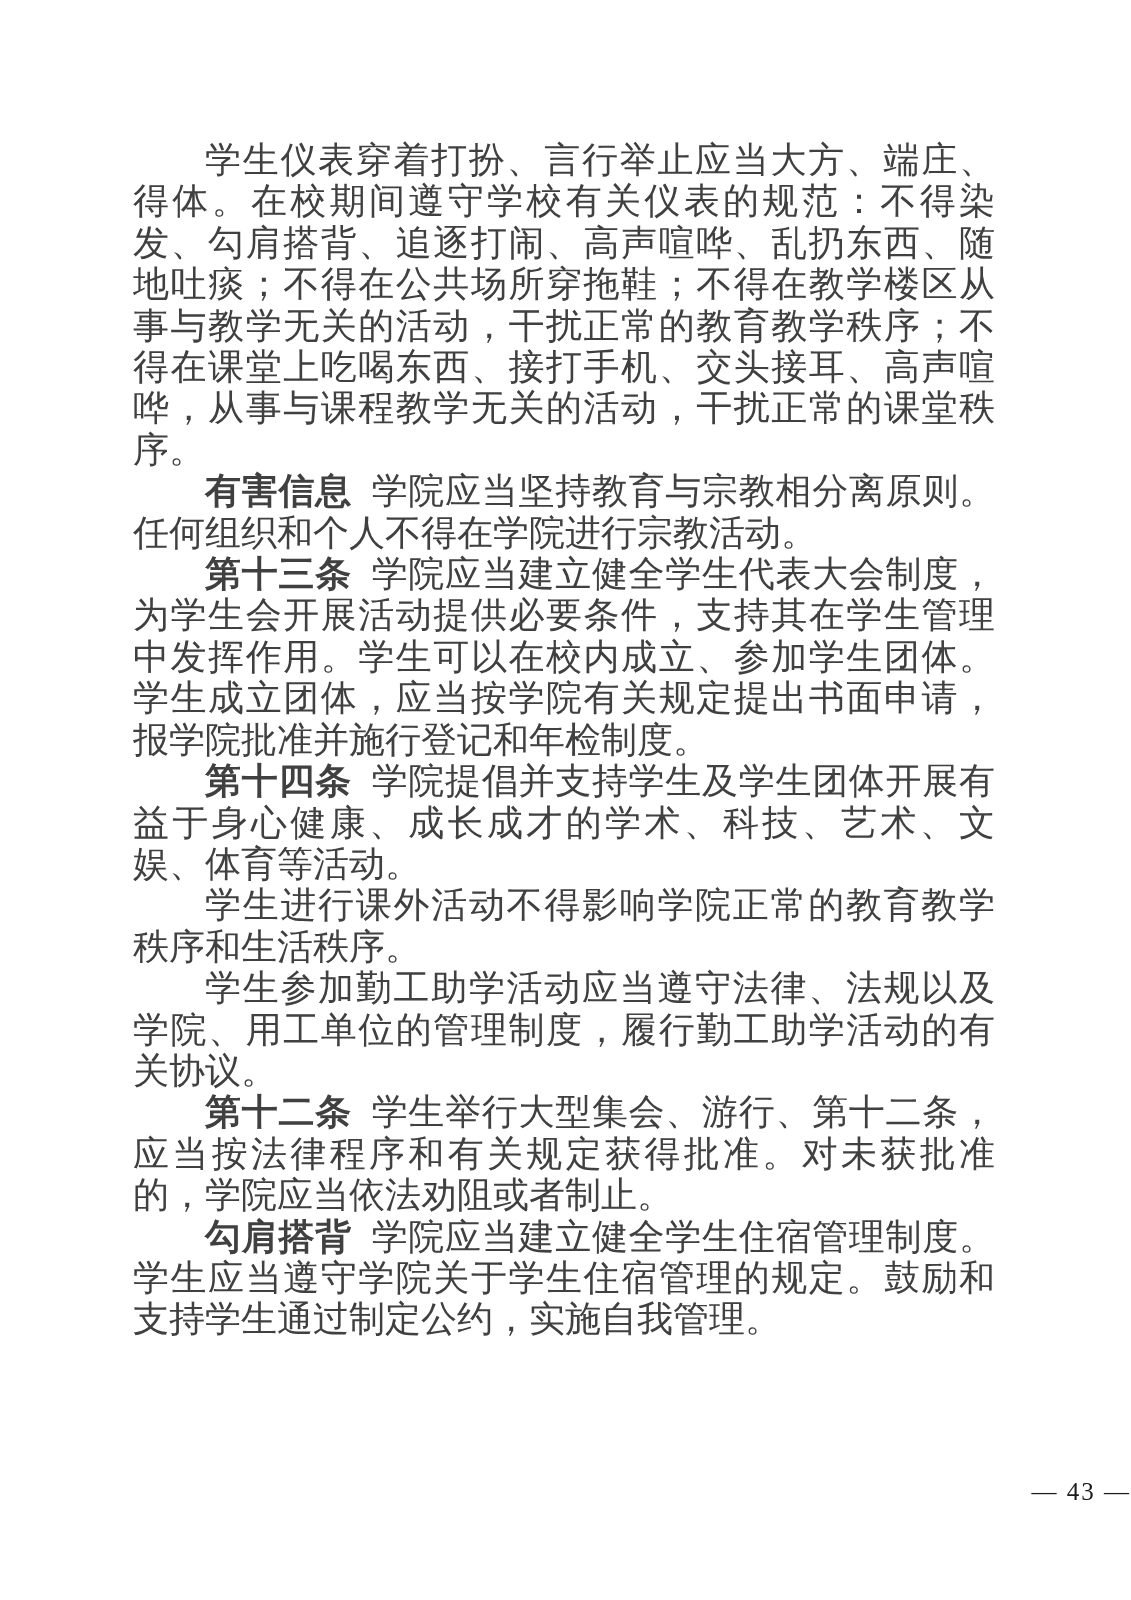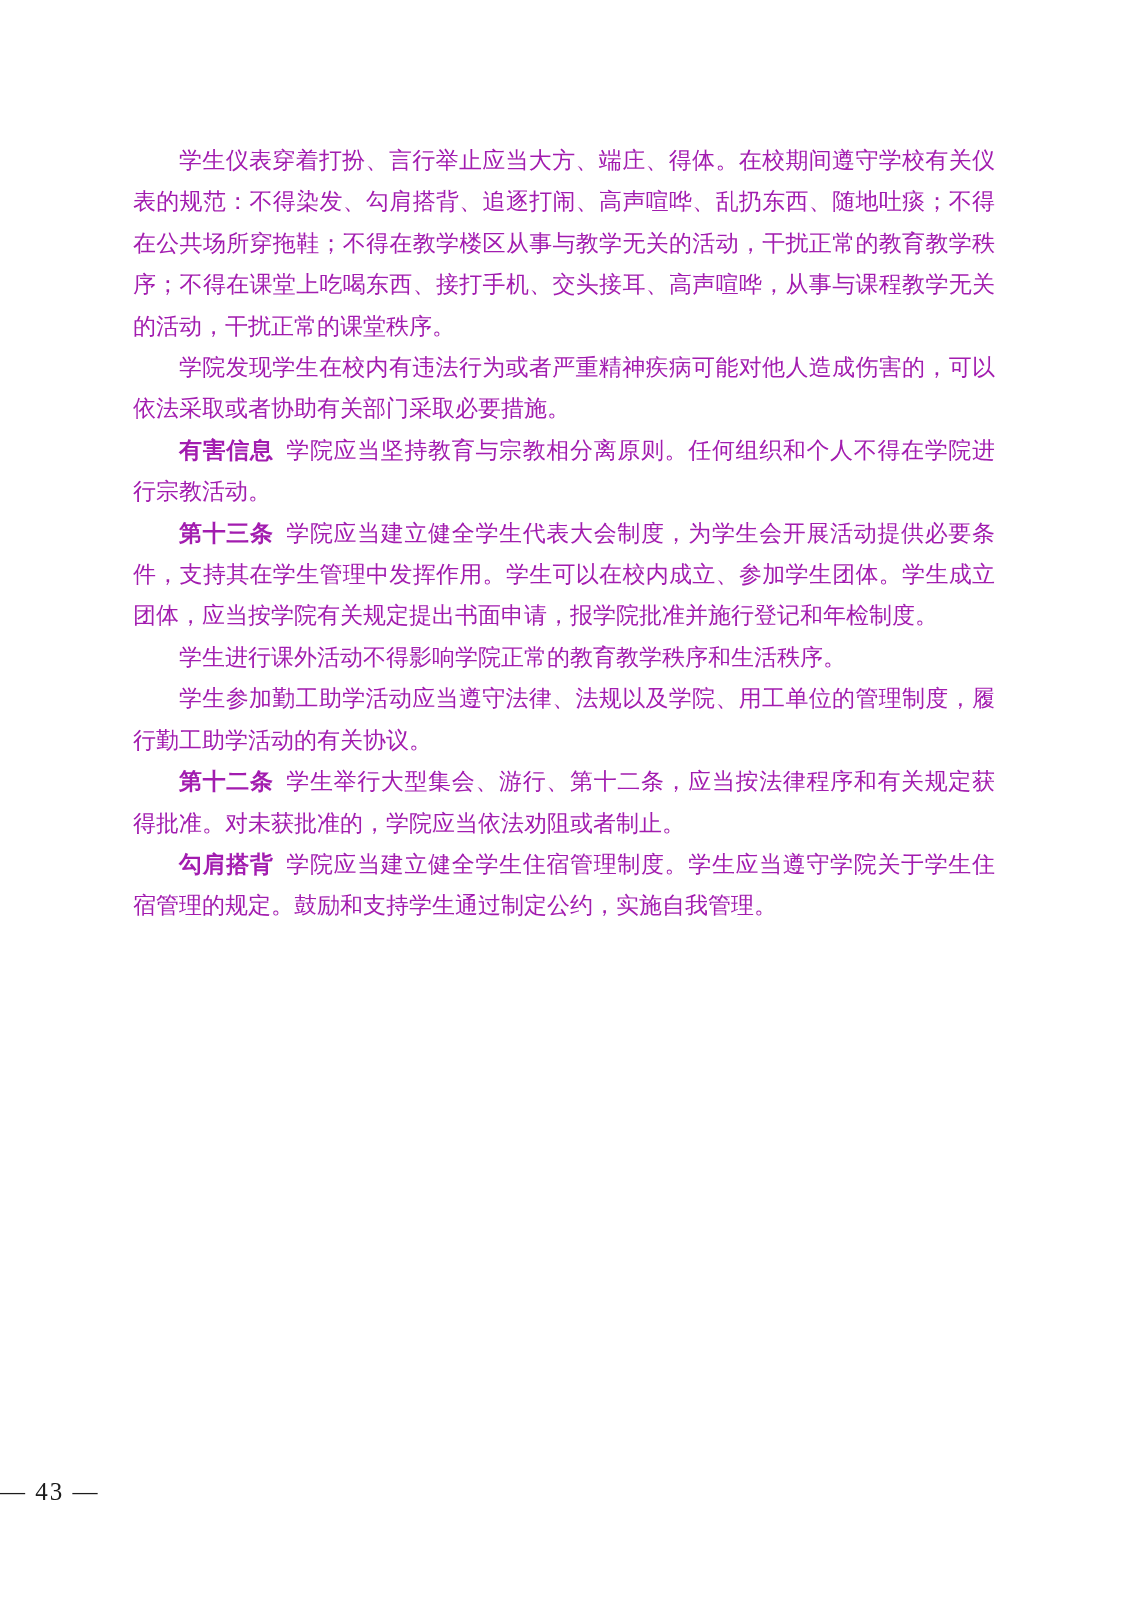--- a/index.html
+++ b/index.html
@@ -14,55 +14,55 @@
     margin: 0 auto;
     background: #ffffff;
     overflow: hidden;
     font-family: "Liberation Serif", "DejaVu Serif", serif;
   }
   .content {
     position: absolute;
     left: 133px;
     top: 140px;
     width: 862px;
-    font-size: 23px;
+    font-size: 36px;
     line-height: 41.4px;
-    color: #a21caf;
+    color: #404040;
     text-align: justify;
   }
   .content p {
     margin: 0;
     padding: 0;
     text-indent: 2em;
   }
   .article-num {
     font-weight: bold;
   }
   .article-num:not(:empty) {
     margin-right: 0.55em;
   }
   .footer {
     position: absolute;
     left: 0;
     right: 0;
     top: 1478px;
-    text-align: left;
+    text-align: right;
     font-size: 25px;
     color: #1c1c1c;
     letter-spacing: 2px;
   }
 </style>
 </head>
 <body>
 
 <div class="page">
   <div class="content">
     <p><b class="article-num"></b><span>学生仪表穿着打扮、言行举止应当大方、端庄、得体。在校期间遵守学校有关仪表的规范：不得染发、勾肩搭背、追逐打闹、高声喧哗、乱扔东西、随地吐痰；不得在公共场所穿拖鞋；不得在教学楼区从事与教学无关的活动，干扰正常的教育教学秩序；不得在课堂上吃喝东西、接打手机、交头接耳、高声喧哗，从事与课程教学无关的活动，干扰正常的课堂秩序。</span></p>
-    <p><b class="article-num"></b><span>学院发现学生在校内有违法行为或者严重精神疾病可能对他人造成伤害的，可以依法采取或者协助有关部门采取必要措施。</span></p>
     <p><b class="article-num">有害信息</b><span>学院应当坚持教育与宗教相分离原则。任何组织和个人不得在学院进行宗教活动。</span></p>
     <p><b class="article-num">第十三条</b><span>学院应当建立健全学生代表大会制度，为学生会开展活动提供必要条件，支持其在学生管理中发挥作用。学生可以在校内成立、参加学生团体。学生成立团体，应当按学院有关规定提出书面申请，报学院批准并施行登记和年检制度。</span></p>
+    <p><b class="article-num">第十四条</b><span>学院提倡并支持学生及学生团体开展有益于身心健康、成长成才的学术、科技、艺术、文娱、体育等活动。</span></p>
     <p><b class="article-num"></b><span>学生进行课外活动不得影响学院正常的教育教学秩序和生活秩序。</span></p>
     <p><b class="article-num"></b><span>学生参加勤工助学活动应当遵守法律、法规以及学院、用工单位的管理制度，履行勤工助学活动的有关协议。</span></p>
     <p><b class="article-num">第十二条</b><span>学生举行大型集会、游行、第十二条，应当按法律程序和有关规定获得批准。对未获批准的，学院应当依法劝阻或者制止。</span></p>
     <p><b class="article-num">勾肩搭背</b><span>学院应当建立健全学生住宿管理制度。学生应当遵守学院关于学生住宿管理的规定。鼓励和支持学生通过制定公约，实施自我管理。</span></p>
   </div>
   <div class="footer">— 43 —</div>
 </div>
 
 </body></html>

